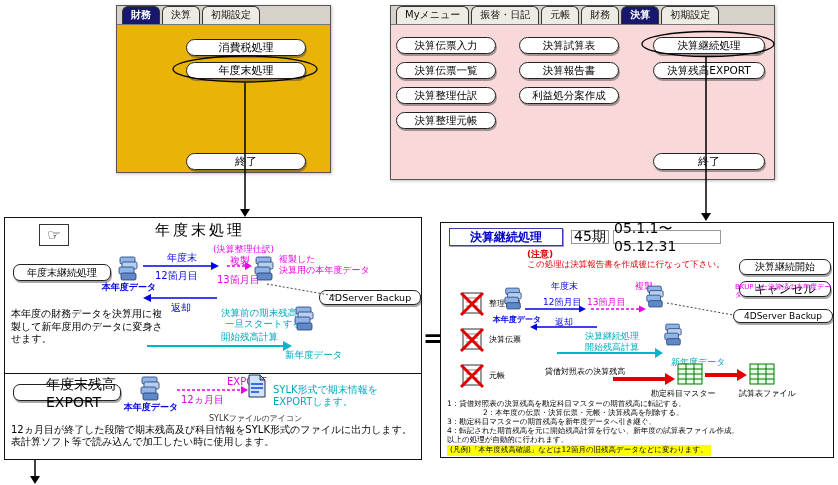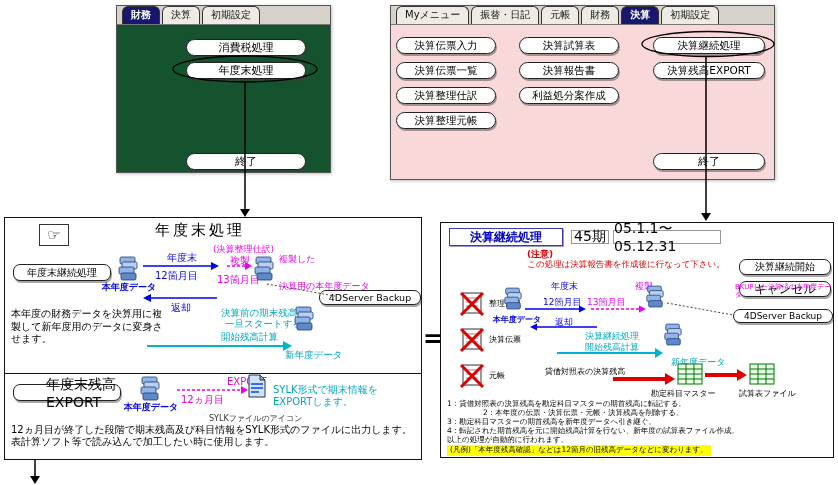--- a/index.html
+++ b/index.html
@@ -31,21 +31,21 @@
 <body>
 
 <div id="canvas">
 
   <div class="win" style="left:116px;top:5px;width:215px;height:168px;">
     <div class="tabbar">
       <div class="tab active">財務</div>
       <div class="tab">決算</div>
       <div class="tab">初期設定</div>
     </div>
-    <div class="winbody" style="background:#14532d;">
+    <div class="winbody" style="background:#eab308;">
       <div class="btn" style="left:69px;top:14px;width:120px;height:17px;">消費税処理</div>
       <div class="btn" style="left:69px;top:37px;width:120px;height:17px;">年度末処理</div>
       <div class="btn" style="left:69px;top:128px;width:120px;height:17px;">終了</div>
     </div>
   </div>
 
   <div class="win" style="left:390px;top:5px;width:385px;height:175px;">
     <div class="tabbar">
       <div class="tab">Myメニュー</div>
       <div class="tab">振替・日記</div>
@@ -98,21 +98,21 @@
       <svg width="22" height="26" viewBox="0 0 22 26">
           <g stroke="#223a6e" stroke-width="0.8">
             <rect x="3" y="1" width="15" height="7" rx="1.5" fill="#8fb4e8"></rect>
             <rect x="5" y="6" width="15" height="7" rx="1.5" fill="#b8d0f0"></rect>
             <rect x="2" y="11" width="15" height="7" rx="1.5" fill="#8fb4e8"></rect>
             <rect x="4" y="17" width="15" height="7" rx="1.5" fill="#5f88c8"></rect>
           </g>
         </svg>
     </div>
     <div class="t c-mag" style="left:274px;top:36px;font-size:9px;">複製した</div>
-    <div class="t c-mag" style="left:274px;top:47px;font-size:9px;margin-top:16px;">決算用の本年度データ</div>
+    <div class="t c-mag" style="left:274px;top:47px;font-size:9px;">決算用の本年度データ</div>
 
     <div class="btn small" style="left:314px;top:72px;width:102px;height:15px;">4DServer Backup</div>
 
     <div class="t c-cyan" style="left:216px;top:90px;font-size:9.5px;">決算前の期末残高を</div>
     <div class="t c-cyan" style="left:220px;top:101px;font-size:9.5px;">一旦スタートする</div>
     <div class="icon-box" style="left:288px;top:88px;">
       <svg width="22" height="26" viewBox="0 0 22 26">
           <g stroke="#223a6e" stroke-width="0.8">
             <rect x="3" y="1" width="15" height="7" rx="1.5" fill="#8fb4e8"></rect>
             <rect x="5" y="6" width="15" height="7" rx="1.5" fill="#b8d0f0"></rect>

